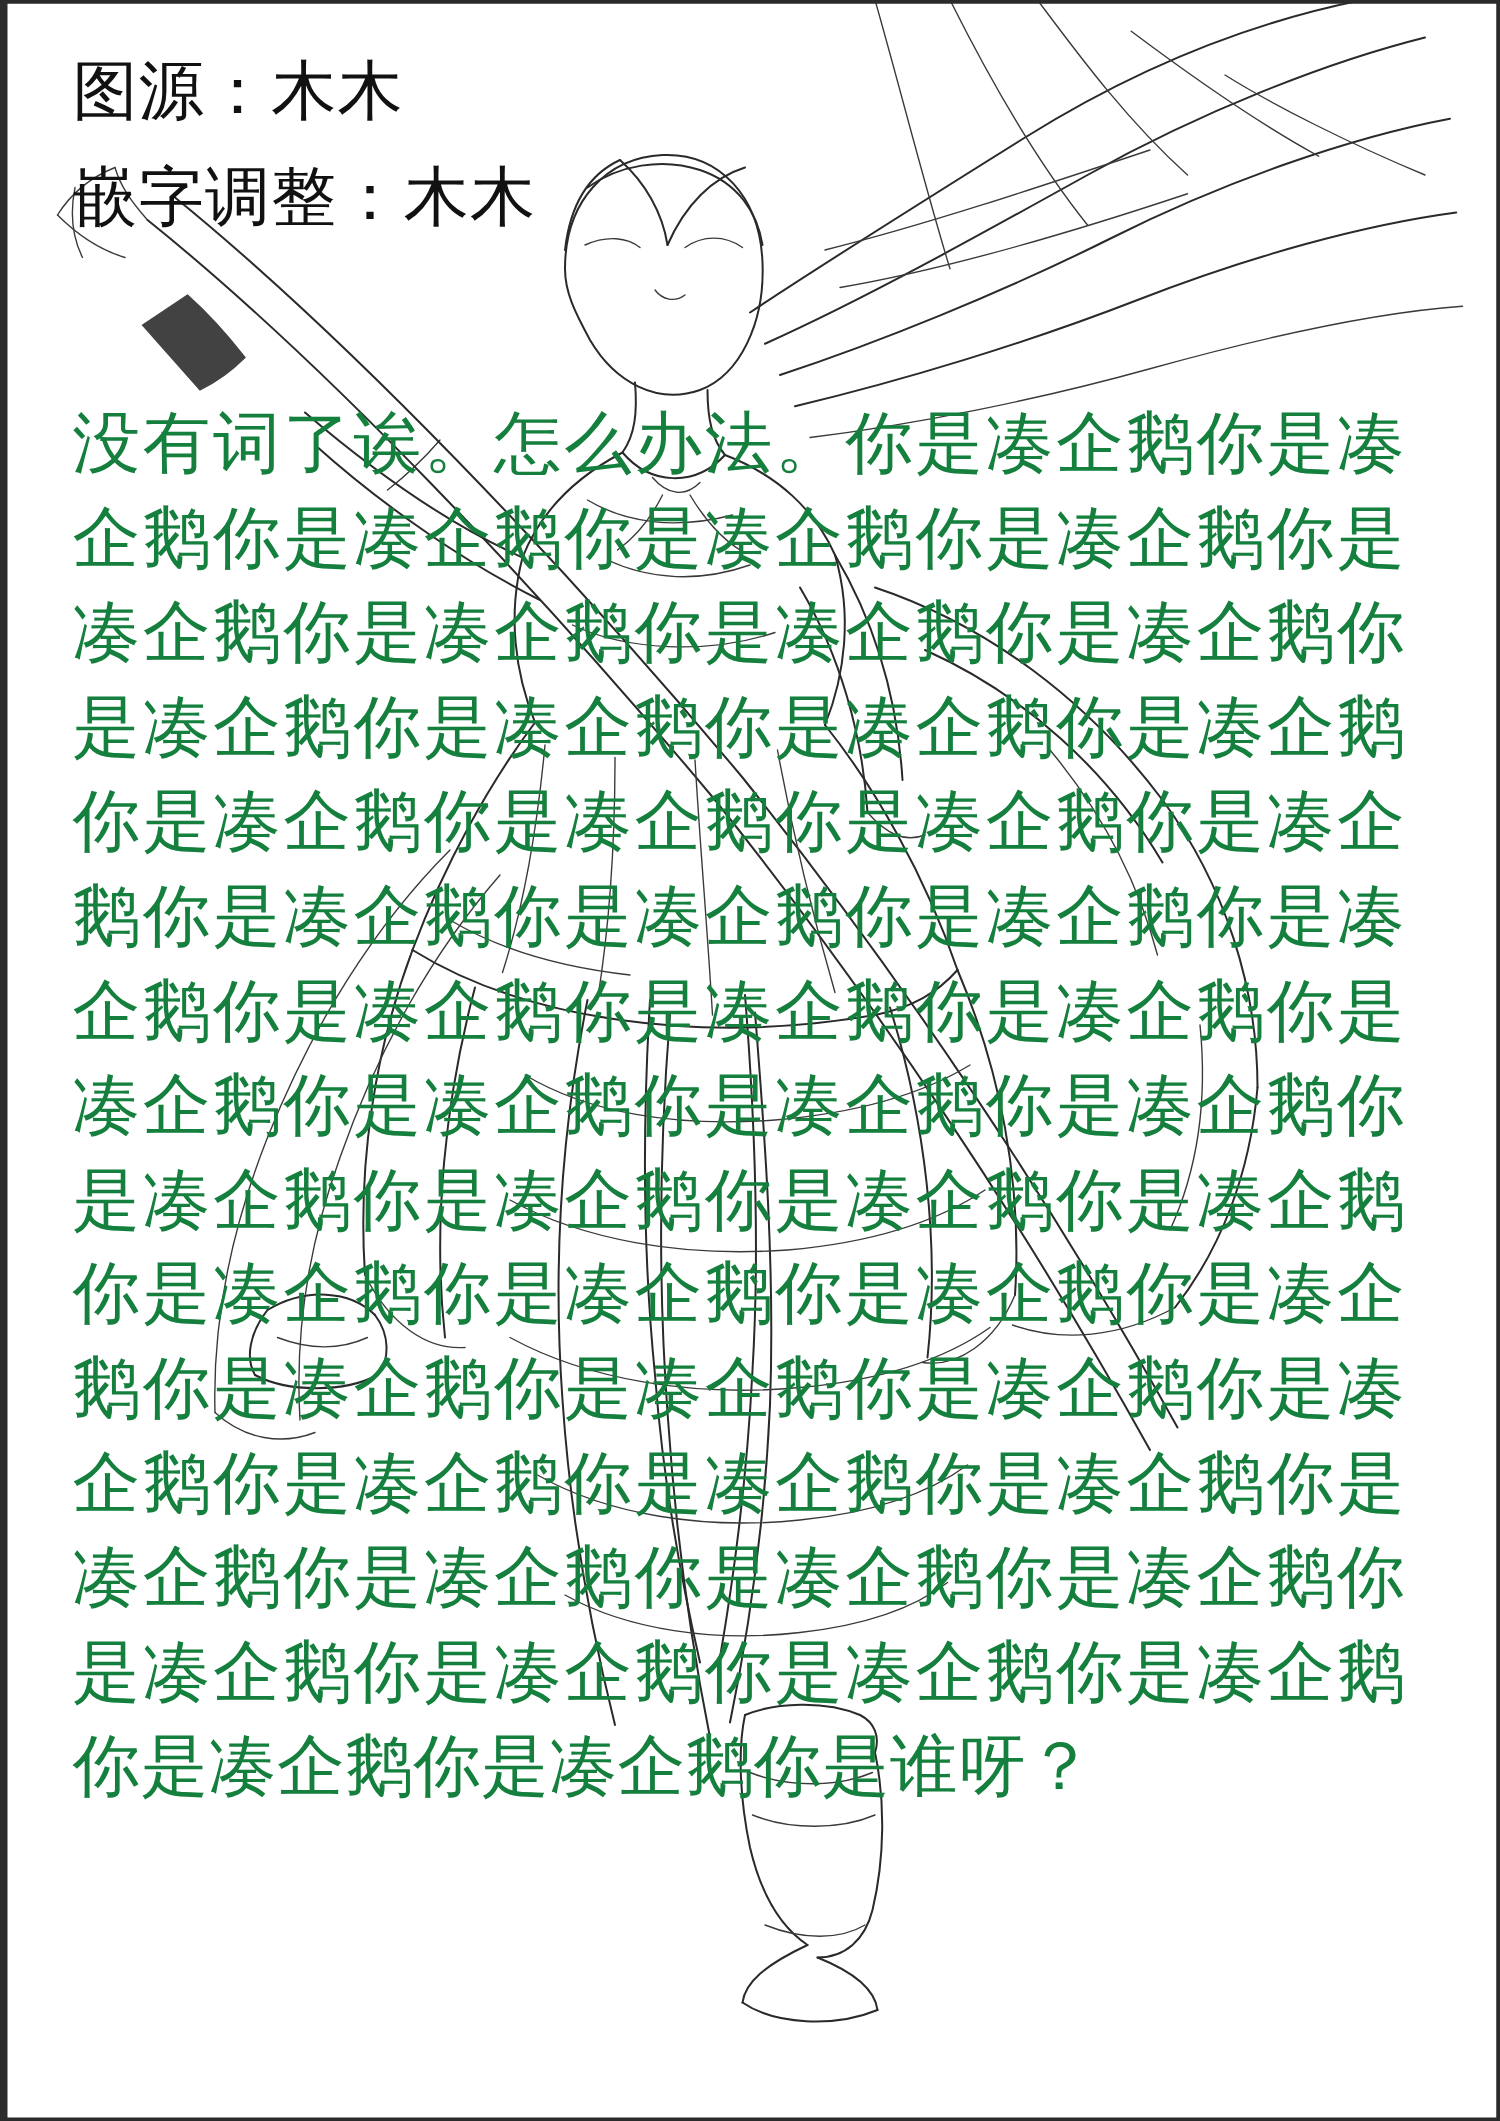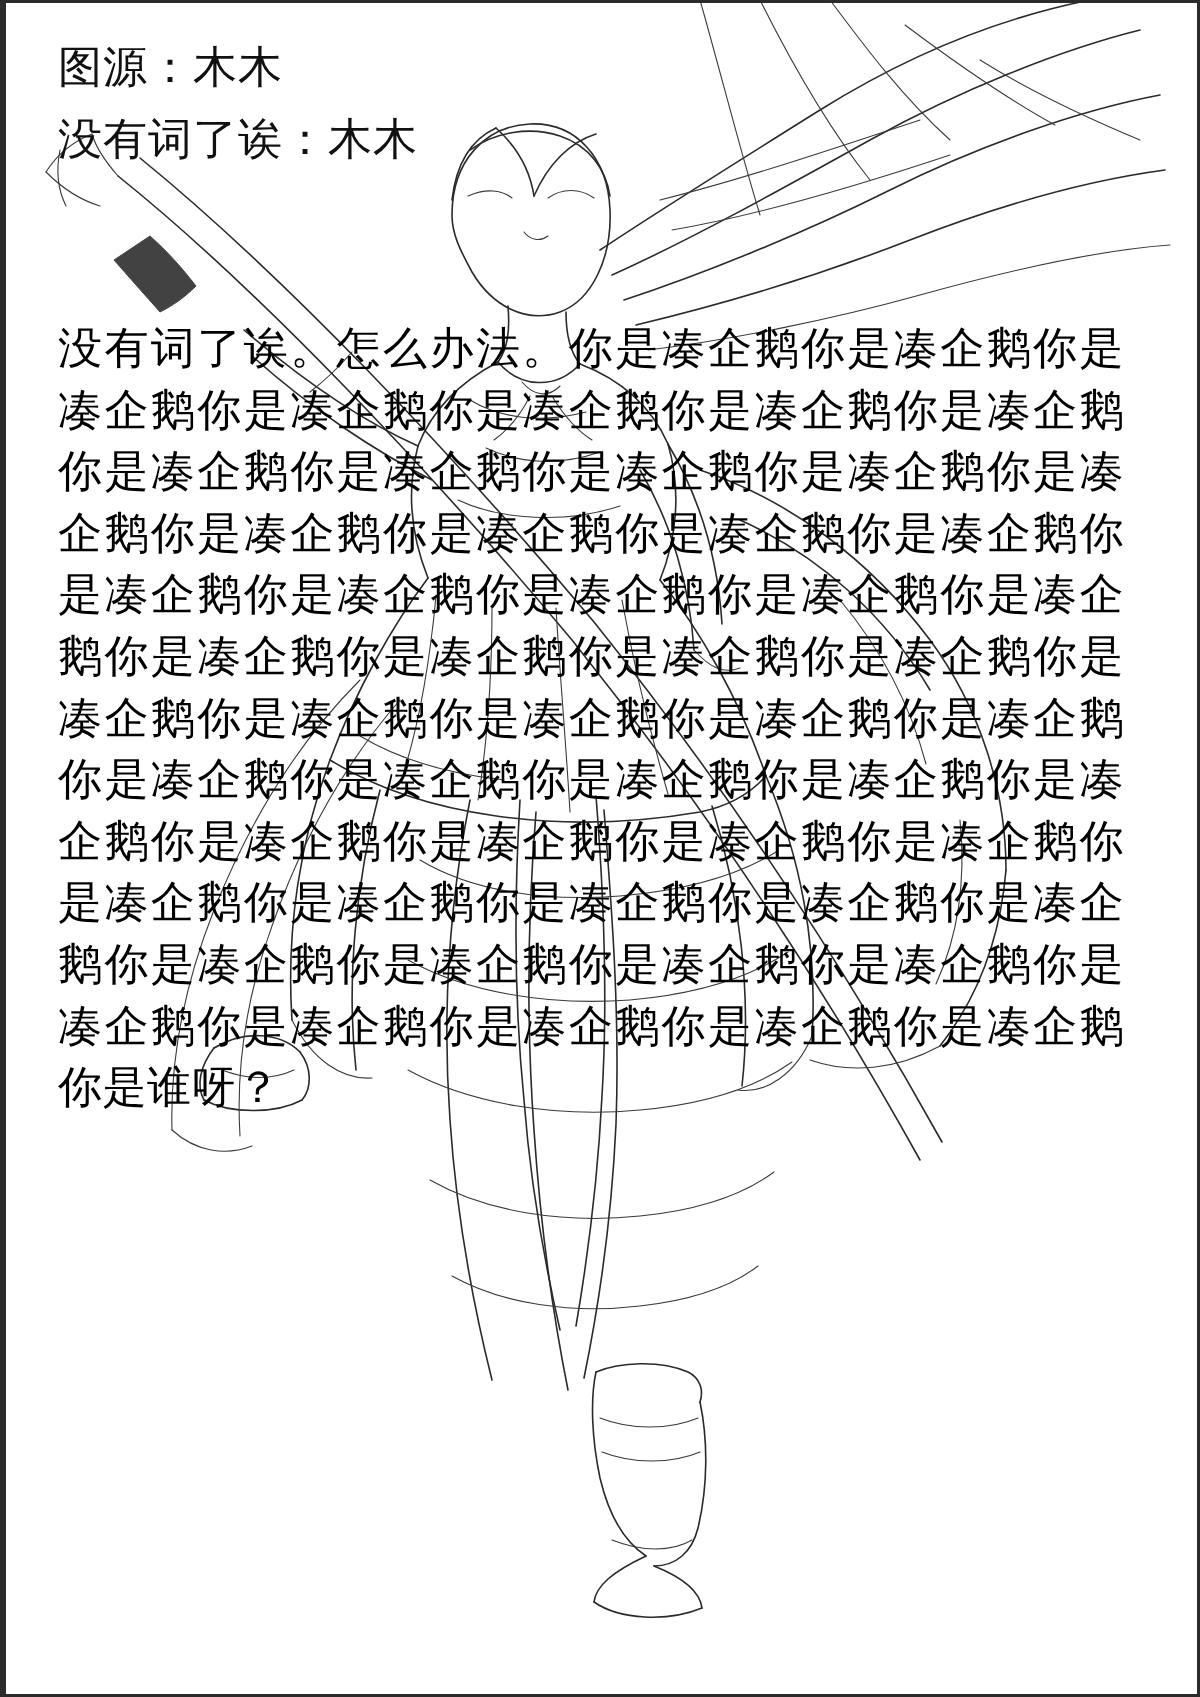--- a/index.html
+++ b/index.html
@@ -62,37 +62,37 @@
     stroke-width: 1;
   }
 
   
   #credits {
     position: absolute;
     left: 58px;
     top: 34px;
     z-index: 3;
     color: #111;
-    font-size: 44px;
+    font-size: 52px;
     line-height: 1.55;
     letter-spacing: 1px;
     white-space: nowrap;
   }
   #credits .credit-line {
     margin: 0 0 4px 0;
   }
 
   #body-text {
     position: absolute;
     left: 58px;
     top: 318px;
     width: 1066px;
     z-index: 3;
-    color: #000000;
-    font-size: 44px;
+    color: #15803d;
+    font-size: 54px;
     line-height: 1.40;
     letter-spacing: 0.5px;
     text-align: justify;
     text-justify: inter-character;
     word-break: break-all;
   }
 </style>
 </head>
 <body>
 
@@ -208,19 +208,19 @@
       <path class="art-stroke-thin" d="M420,860 C470,890 540,902 620,896 C690,890 740,874 776,852"></path>
       <path class="art-stroke-thin" d="M408,960 C466,992 546,1006 630,1000 C700,994 752,976 788,952"></path>
       <path class="art-stroke-thin" d="M408,1070 C470,1104 556,1118 640,1110 C708,1104 758,1086 792,1062"></path>
       <path class="art-stroke-thin" d="M430,1180 C486,1212 564,1224 640,1216 C700,1210 744,1194 774,1172"></path>
       <path class="art-stroke-thin" d="M452,1276 C502,1304 572,1314 640,1306 C694,1300 732,1286 758,1266"></path>
     </svg>
   </div>
 
   <div id="credits">
     <div class="credit-line">图源：木木</div>
-    <div class="credit-line">没有词了诶：木木</div>
+    <div class="credit-line">嵌字调整：木木</div>
   </div>
 
   <div id="body-text">没有词了诶。怎么办法。你是凑企鹅你是凑企鹅你是凑企鹅你是凑企鹅你是凑企鹅你是凑企鹅你是凑企鹅你是凑企鹅你是凑企鹅你是凑企鹅你是凑企鹅你是凑企鹅你是凑企鹅你是凑企鹅你是凑企鹅你是凑企鹅你是凑企鹅你是凑企鹅你是凑企鹅你是凑企鹅你是凑企鹅你是凑企鹅你是凑企鹅你是凑企鹅你是凑企鹅你是凑企鹅你是凑企鹅你是凑企鹅你是凑企鹅你是凑企鹅你是凑企鹅你是凑企鹅你是凑企鹅你是凑企鹅你是凑企鹅你是凑企鹅你是凑企鹅你是凑企鹅你是凑企鹅你是凑企鹅你是凑企鹅你是凑企鹅你是凑企鹅你是凑企鹅你是凑企鹅你是凑企鹅你是凑企鹅你是凑企鹅你是凑企鹅你是凑企鹅你是凑企鹅你是凑企鹅你是凑企鹅你是谁呀？</div>
 
   <div class="page-border"></div>
 </div>
 
 </body></html>

